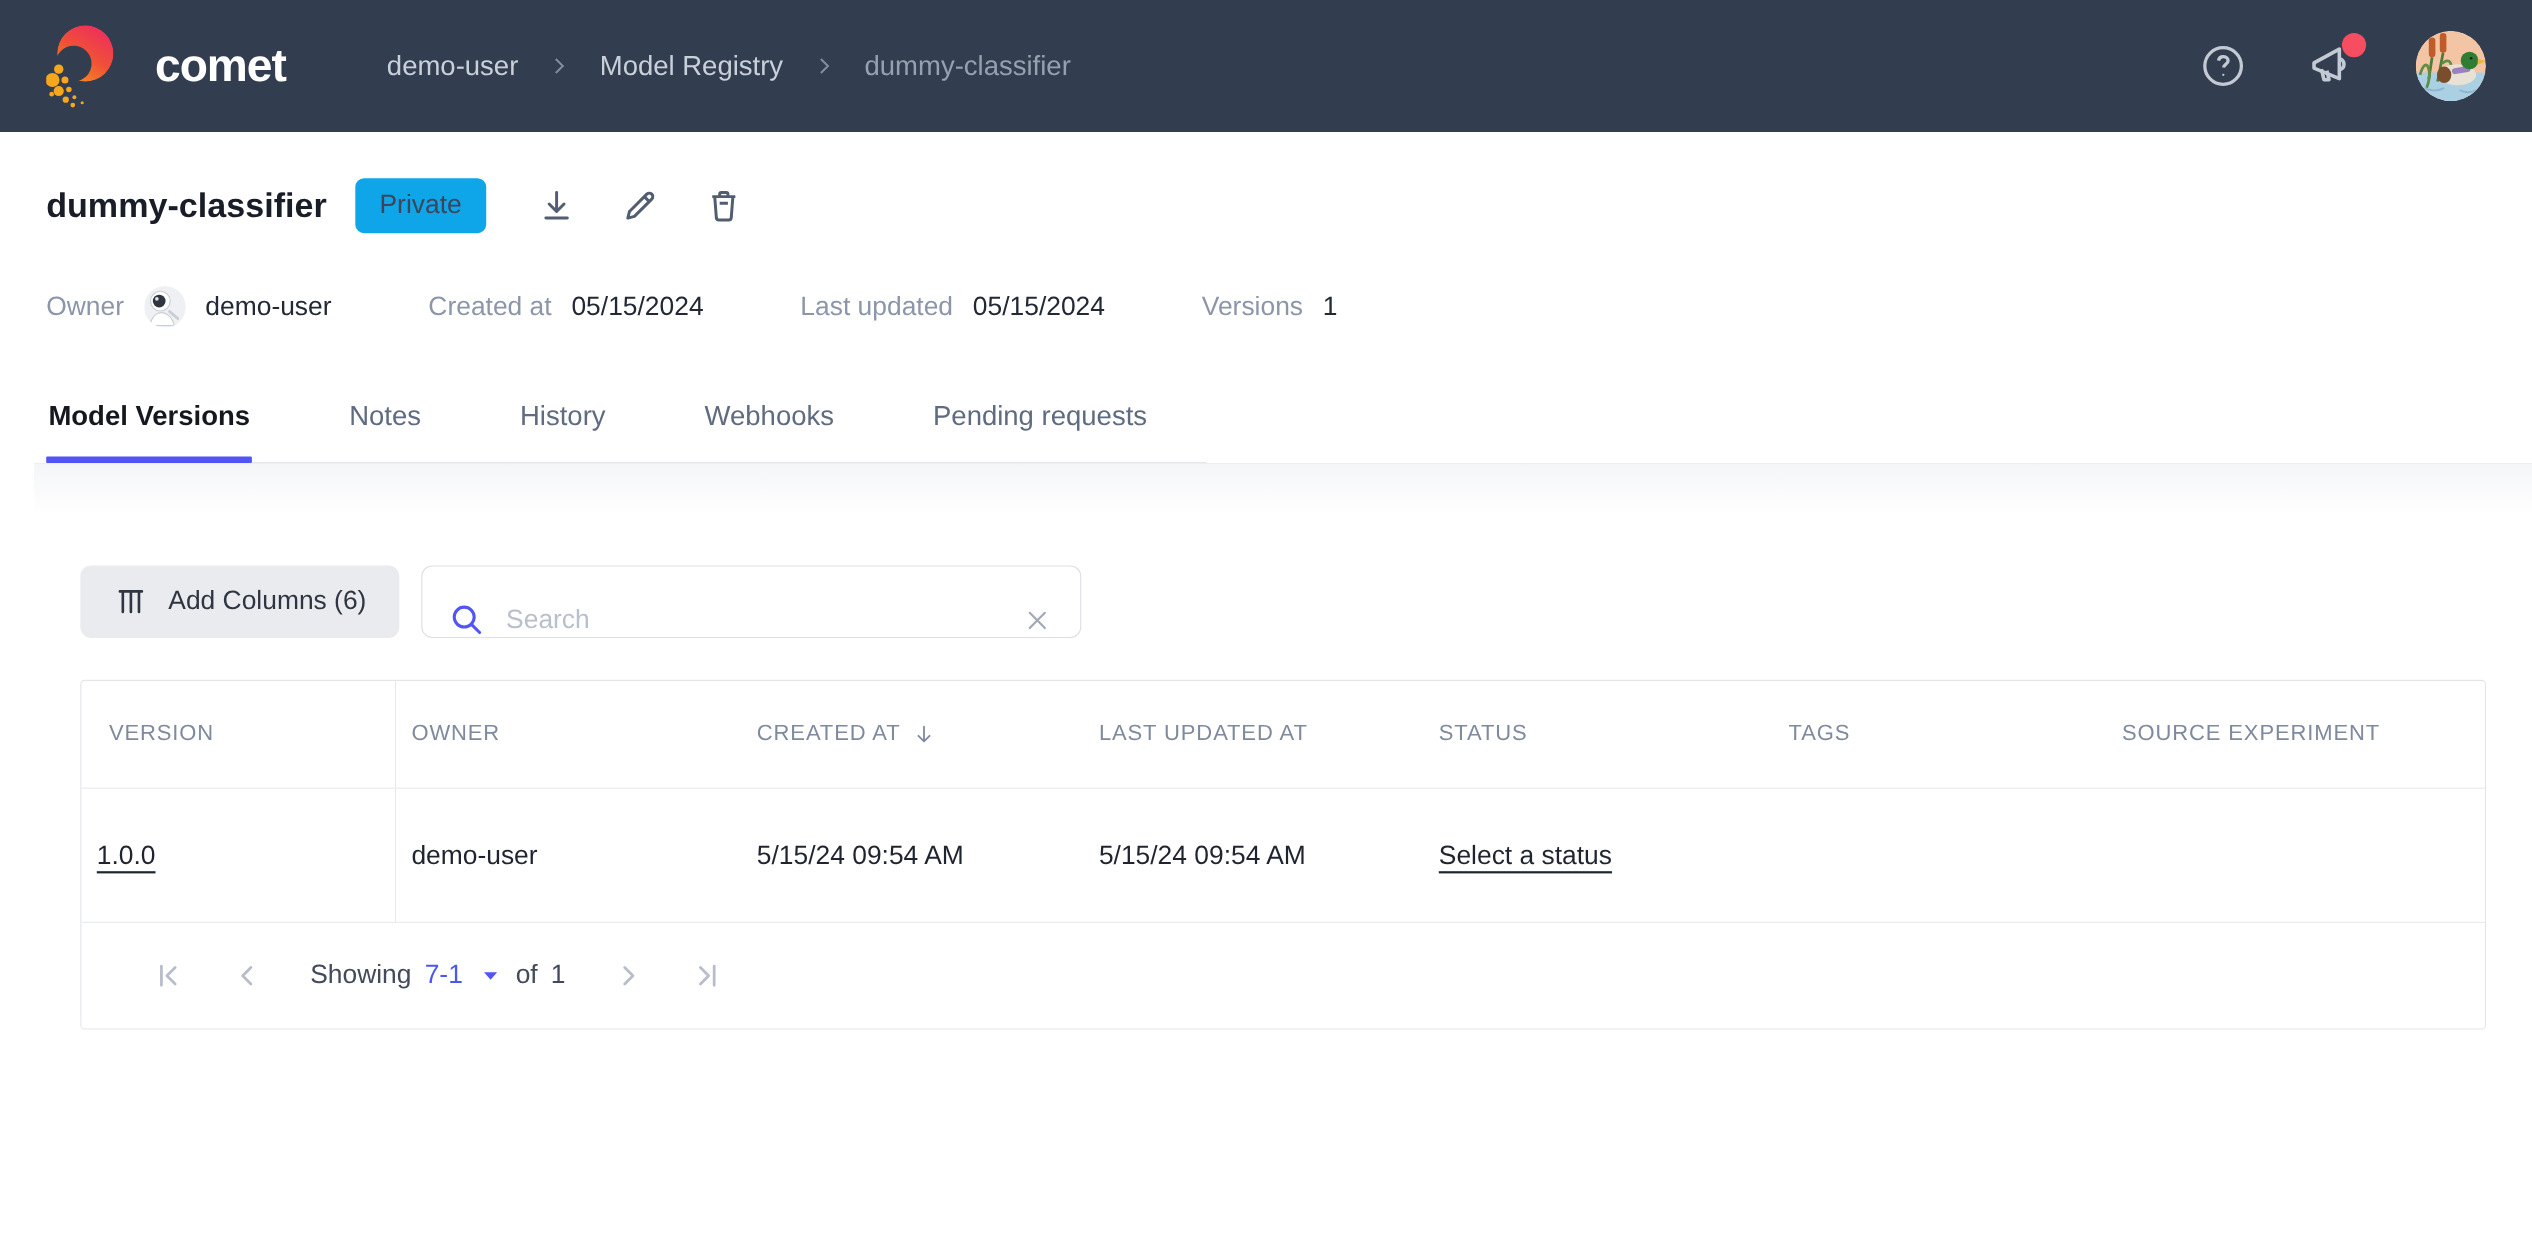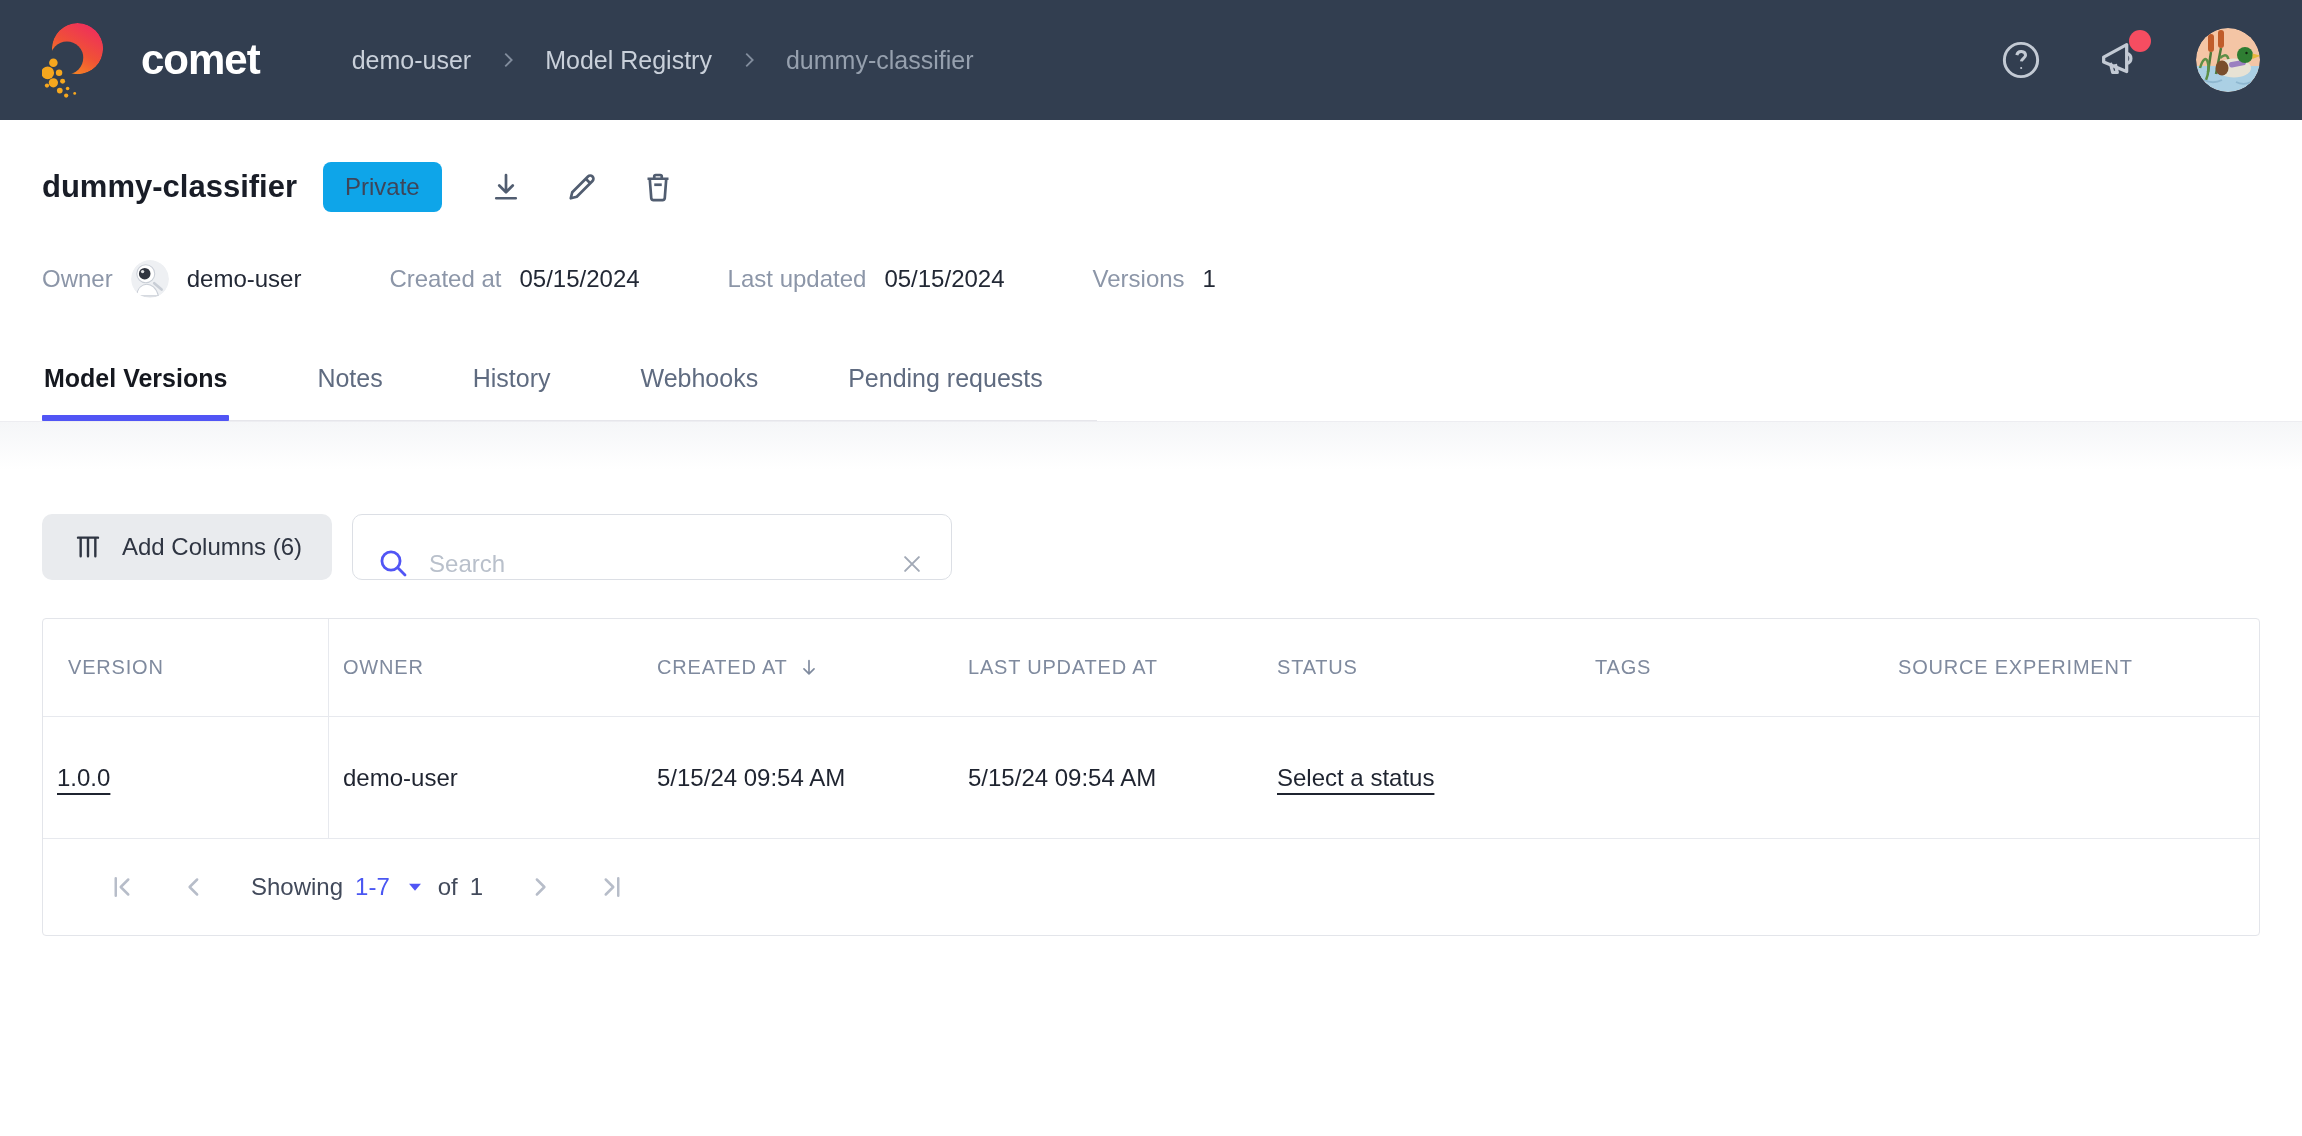--- a/index.html
+++ b/index.html
@@ -60,20 +60,21 @@
     content:""; position:absolute; left:0; right:0; bottom:-1px; height:6px;
     background:#5155f5; border-radius:1px;
   }
 
   
   .content {
     flex:1;
     border-top:1px solid #ededf1;
     background:linear-gradient(to bottom, #f5f6f8 0px, #ffffff 48px);
     padding:92px 42px 0;
+    margin-left:31px;
   }
 
   .toolbar { display:flex; align-items:center; gap:20px; }
   .add-columns-btn {
     display:flex; align-items:center; gap:18px;
     background:#e9ebee; border:none; border-radius:10px;
     height:66px; padding:0 30px; cursor:pointer;
     font-family:inherit; font-size:24px; color:#2f3542;
   }
   .search-box {
@@ -374,21 +375,21 @@
         <span style="display:flex;">
           <svg width="30" height="30" viewBox="0 0 24 24" fill="none" stroke="currentColor" stroke-width="2" stroke-linecap="round" stroke-linejoin="round">
             <path d="M14.5 6l-6 6 6 6"></path>
           </svg>
         </span>
       </button>
 
       <div class="showing">
         <span>Showing</span>
         <button class="range-dropdown">
-          <span>1-7</span>
+          <span>7-1</span>
           <span style="display:flex; color:#5155f5;">
             <svg width="22" height="22" viewBox="0 0 24 24" fill="currentColor">
                 <path d="M5.5 8.5h13L12 16z"></path>
               </svg>
           </span>
         </button>
         <span>of</span>
         <span>1</span>
       </div>
 

